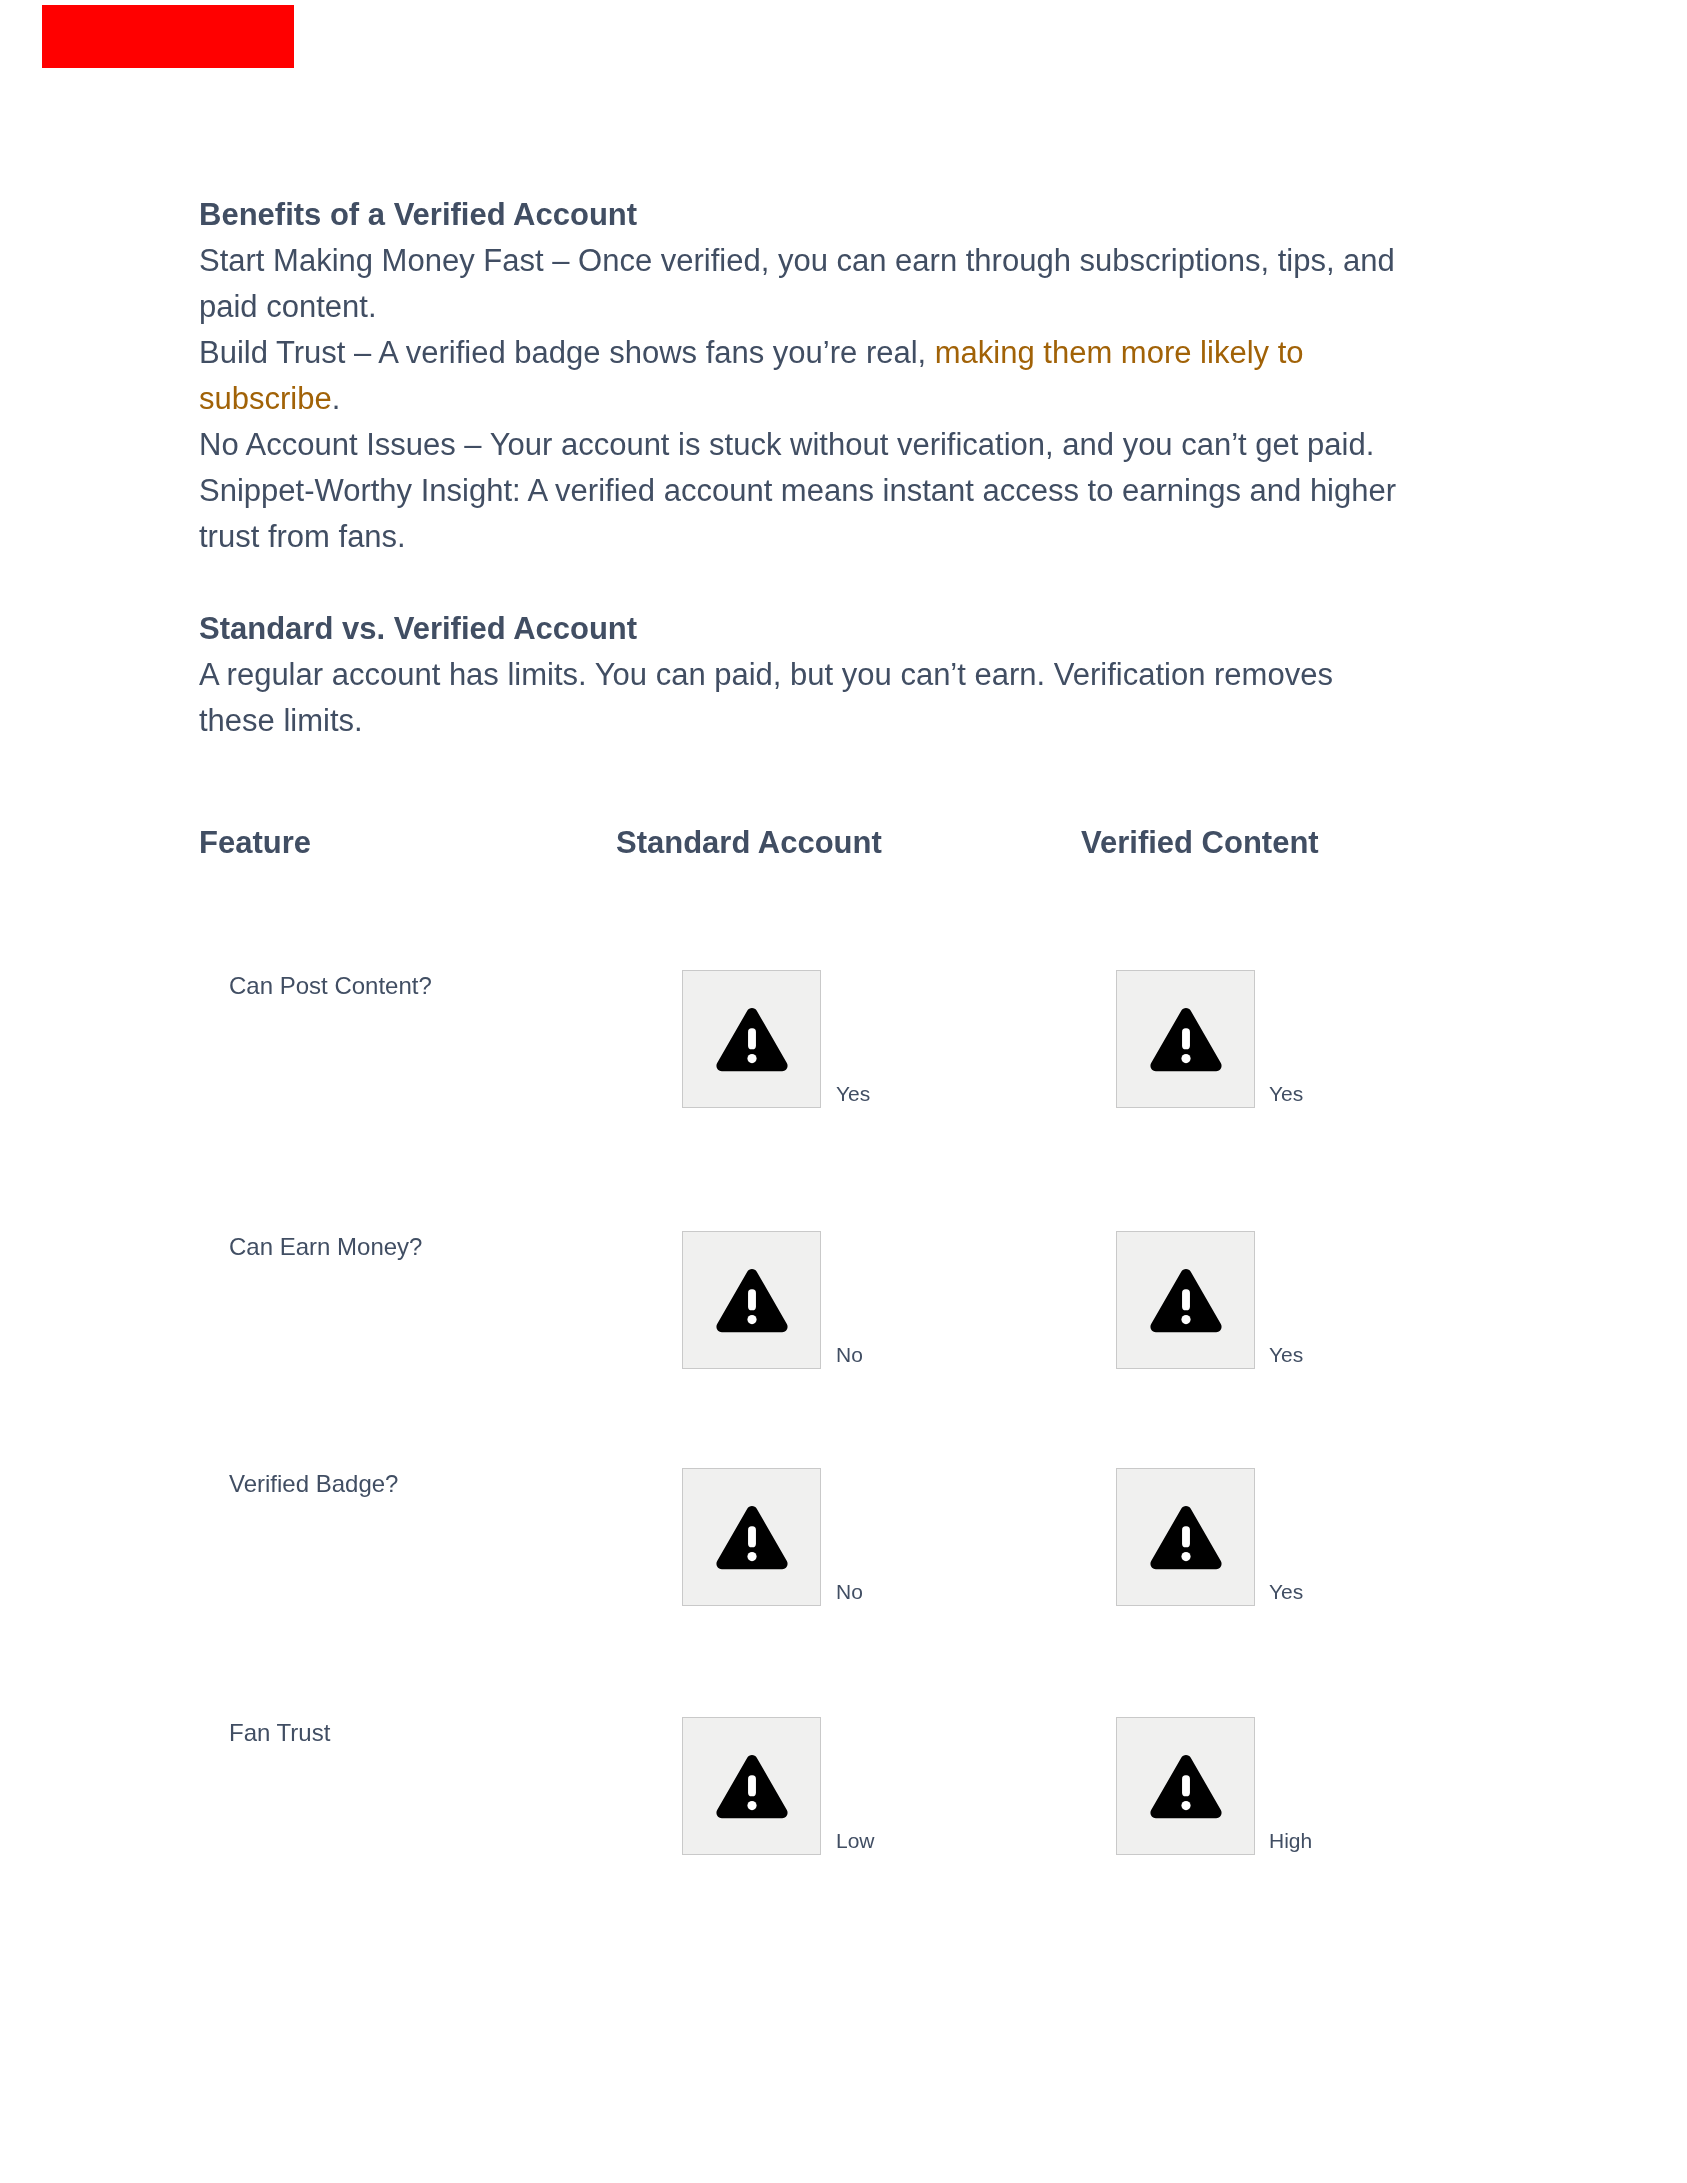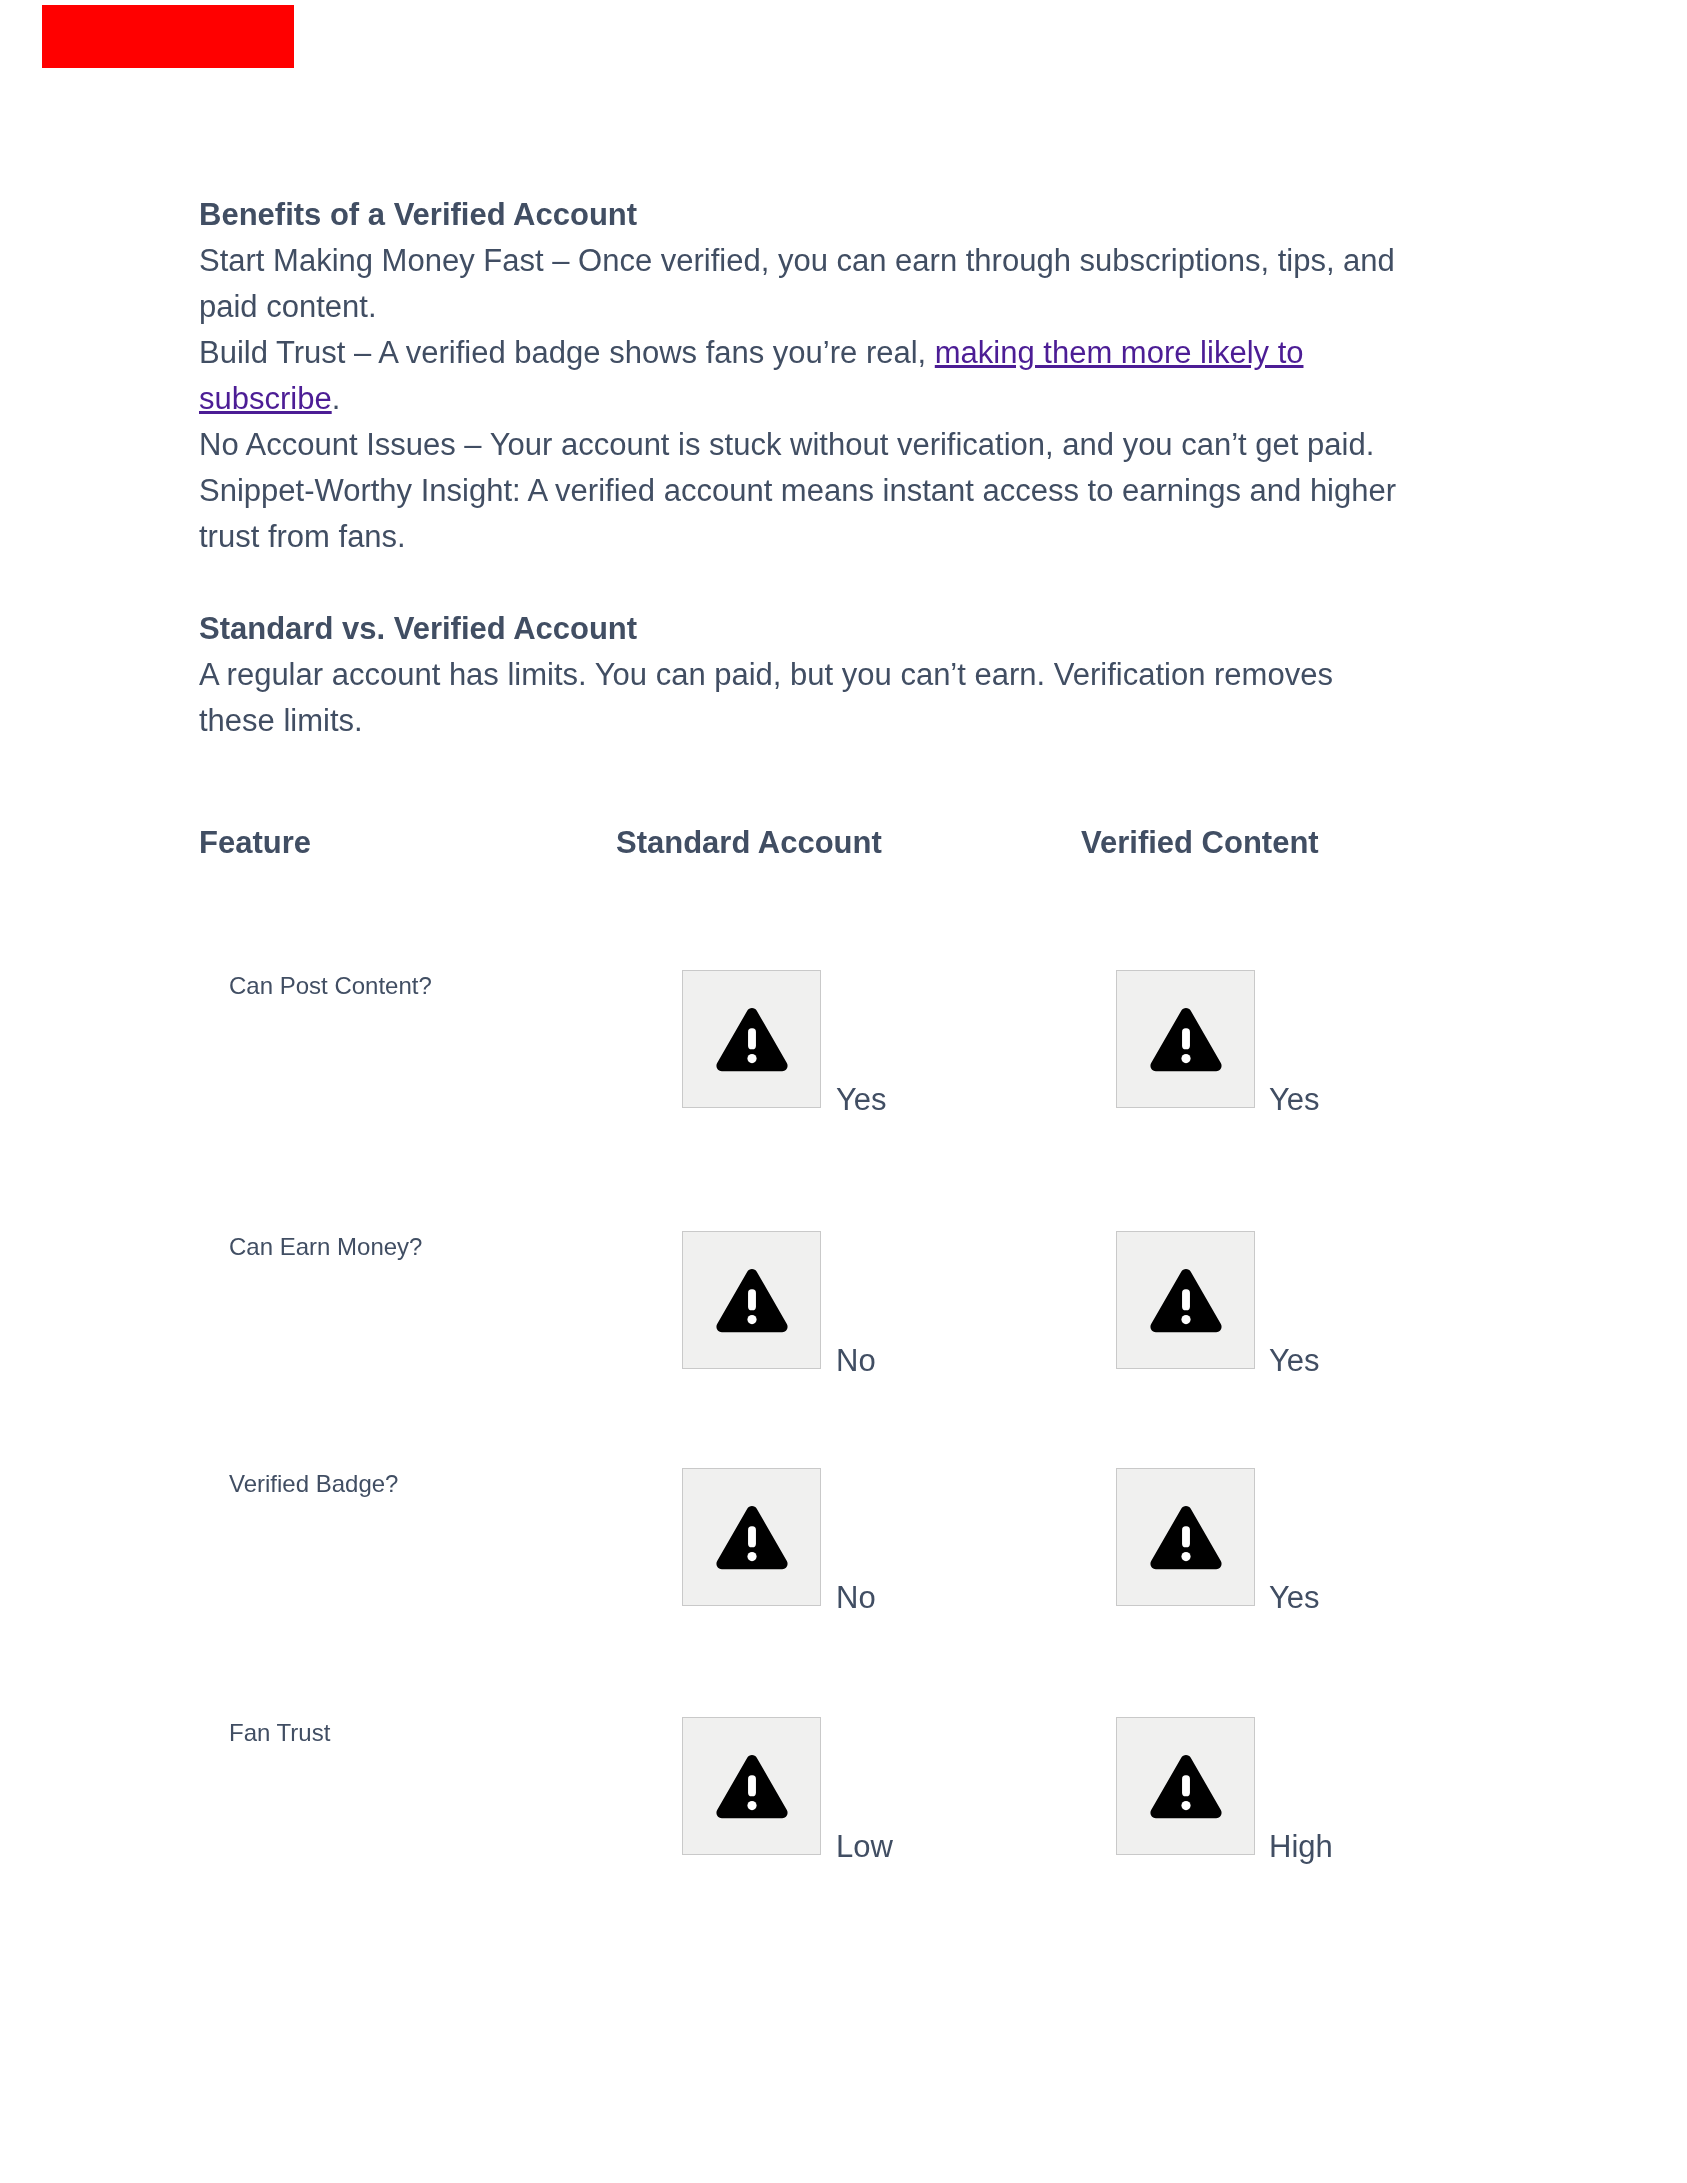--- a/index.html
+++ b/index.html
@@ -20,21 +20,21 @@
   }
   .intro{
     position:absolute;
     left:199px; top:192px;
     width:1384px;
     font-size:31px;
     line-height:46px;
   }
   .ln{height:46px; line-height:46px; white-space:nowrap;}
   .bold{font-weight:700;}
-  a.doclink{color:#4c1d95; text-decoration:underline; cursor:pointer;}
+  a.doclink{color:#a16207; cursor:pointer;}
   .th{
     position:absolute;
     top:820px;
     height:46px; line-height:46px;
     font-size:31px; font-weight:700;
     text-align:left; white-space:nowrap;
   }
   .th-feature{left:199px; width:448px;}
   .th-standard{left:616px; width:435px;}
   .th-verified{left:1081px; width:409px;}
@@ -51,23 +51,23 @@
   .imgbox{
     position:absolute; top:0;
     width:137px; height:136px;
     background:#f0f0ef;
     border:1.3px solid #c9c9c9;
     display:flex; align-items:center; justify-content:center;
   }
   .imgbox.std{left:682px;}
   .imgbox.ver{left:1116px;}
   .cval{
-    position:absolute; top:107px;
+    position:absolute; top:101px;
     height:46px; line-height:46px;
-    font-size:31px; white-space:nowrap;
+    font-size:21px; white-space:nowrap;
   }
   .cval.std{left:836px;}
   .cval.ver{left:1269px;}
   .warn-svg{display:block;}
 </style>
 </head>
 <body>
 
 <div class="page">
 

